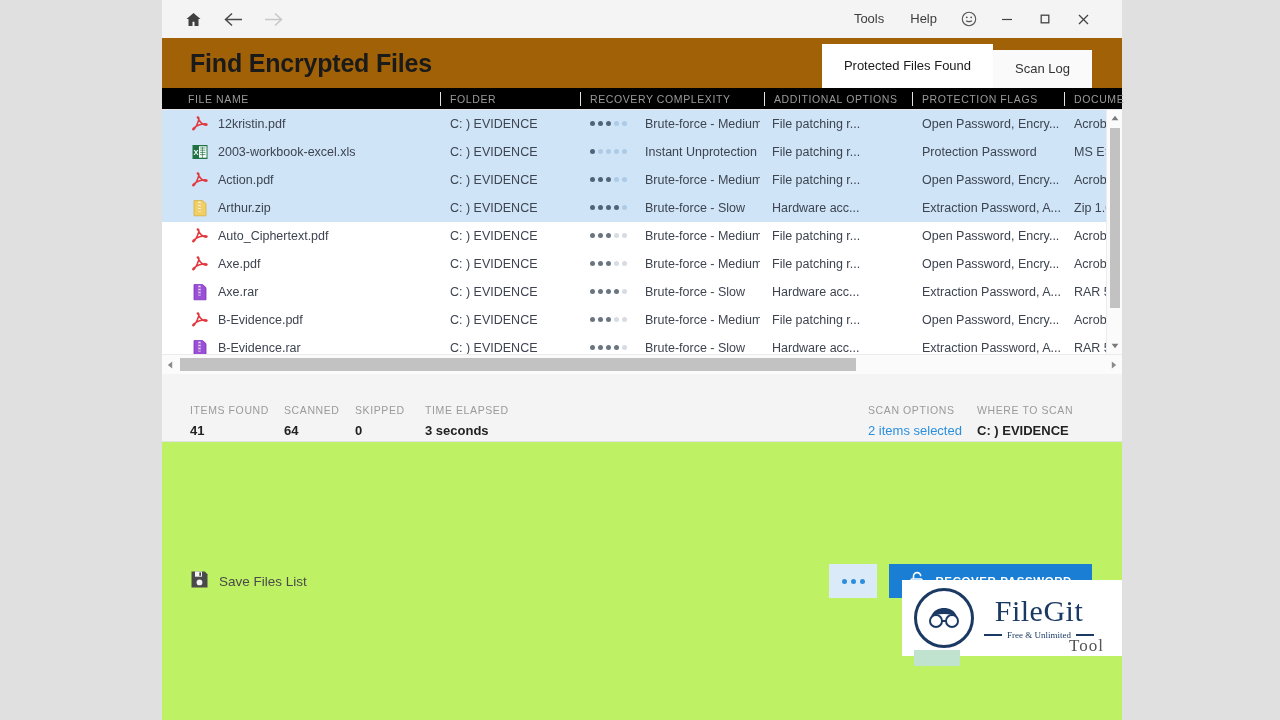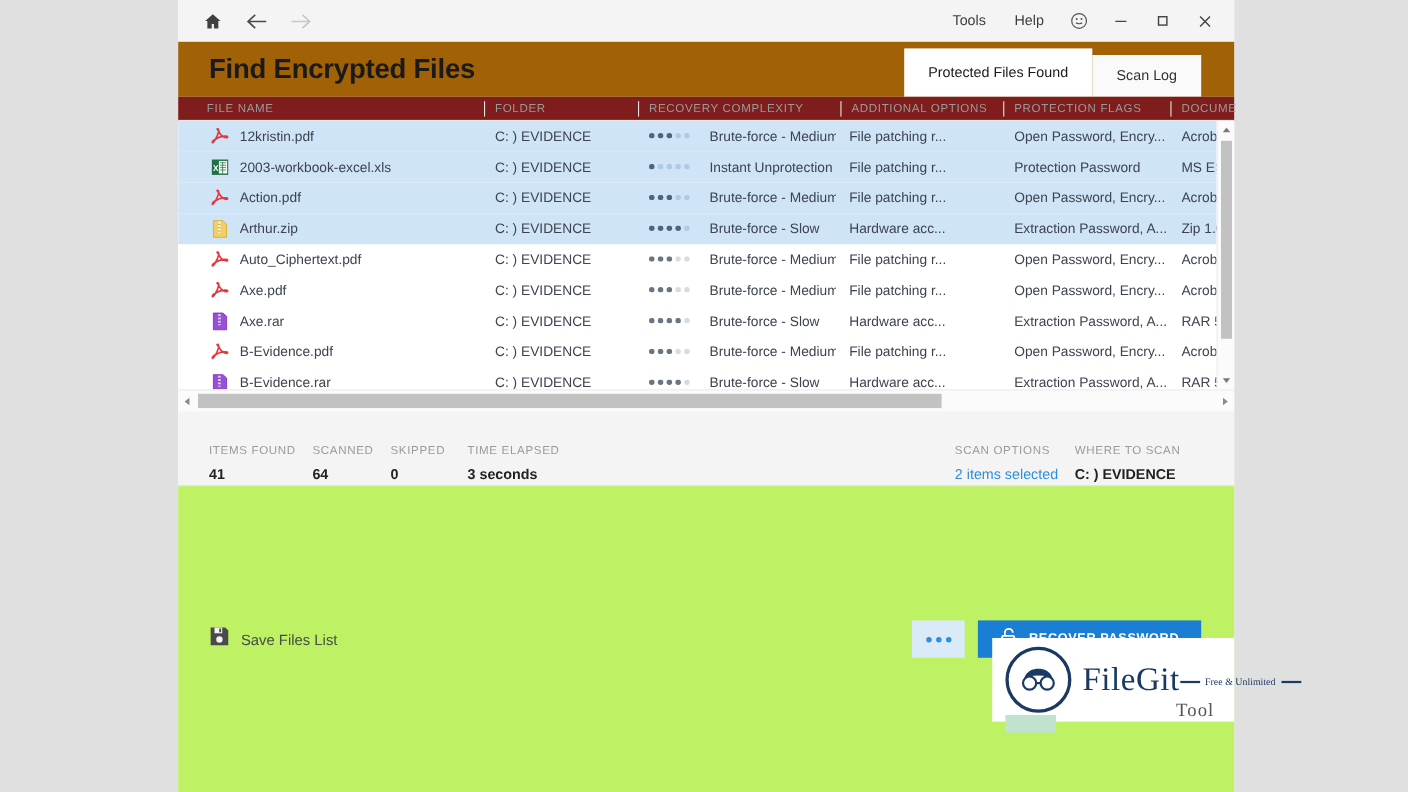--- a/index.html
+++ b/index.html
@@ -15,21 +15,21 @@
     width: 960px; height: 720px;
     background: #ffffff;
     display: flex; flex-direction: column;
   }
 
   
   .titlebar {
     height: 38px; flex: 0 0 38px;
     background: #f4f4f4;
     display: flex; align-items: center;
-    padding: 0 8px 0 20px;
+    padding: 0 20px 0 20px;
   }
   .nav-icons { display: flex; align-items: center; gap: 18px; }
   .nav-btn {
     width: 22px; height: 22px;
     display: flex; align-items: center; justify-content: center;
     cursor: pointer;
   }
   .nav-btn svg { display: block; }
   .titlebar-spacer { flex: 1 1 auto; }
   .menu-item {
@@ -68,21 +68,21 @@
   .tab.active {
     background: #ffffff;
     height: 44px; line-height: 44px;
     color: #1a1a1a;
   }
 
   
   .col-head {
     flex: 0 0 22px; height: 22px;
     display: flex; align-items: center;
-    background: #7f1d1d;
+    background: #000000;
     border-bottom: 1px solid #e8e8e8;
     font-size: 10.5px; letter-spacing: 0.6px;
     color: #9a9a9a;
     position: relative;
   }
   .ch { position: absolute; white-space: nowrap; }
   .ch-sep {
     position: absolute; top: 4px; height: 14px;
     width: 1px; background: #e3e3e3;
   }
@@ -214,21 +214,21 @@
     display: flex; align-items: center;
     padding-left: 12px; gap: 10px;
     z-index: 50;
   }
   .wm-badge {
     width: 60px; height: 60px; border-radius: 50%;
     border: 3px solid #1b3a63;
     display: flex; align-items: center; justify-content: center;
     flex: 0 0 60px;
   }
-  .wm-text { display: flex; flex-direction: row; align-items: center; }
+  .wm-text { display: flex; flex-direction: column; align-items: center; }
   .wm-name {
     font-family: "Liberation Serif", serif;
     font-size: 30px; color: #1b3a63; line-height: 1;
     letter-spacing: 0.5px;
   }
   .wm-sub {
     font-family: "Liberation Serif", serif;
     font-size: 9px; color: #1b3a63;
     margin-top: 4px; display: flex; align-items: center; gap: 5px;
     white-space: nowrap;

